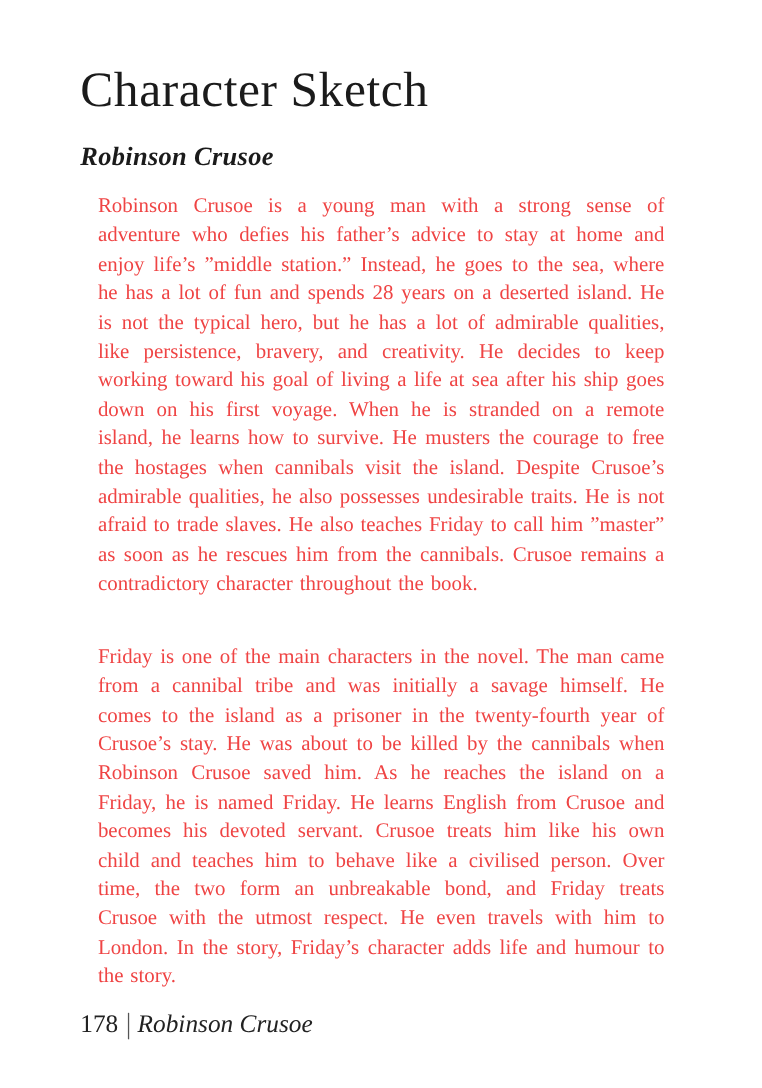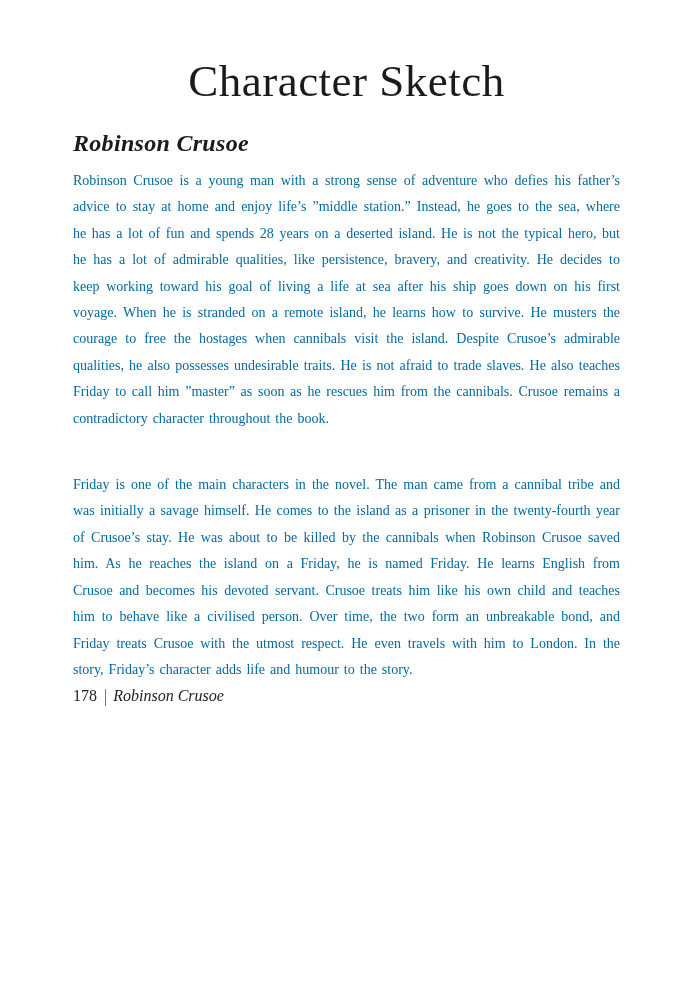--- a/index.html
+++ b/index.html
@@ -20,46 +20,46 @@
     width: 693px;
     height: 989px;
     padding: 54px 73px 0 73px;
     background: #ffffff;
   }
   h1.page-title {
     margin: 0 0 20px 0;
     font-size: 45px;
     line-height: 54px;
     font-weight: 400;
-    text-align: center;
+    text-align: left;
     letter-spacing: 0.5px;
     color: #1b1b1b;
   }
   section.char-section h2 {
     margin: 0 0 9px 0;
     font-size: 24px;
     line-height: 31px;
     font-style: italic;
     font-weight: 700;
     color: #1b1b1b;
     letter-spacing: 0.3px;
   }
   section.char-section p {
-    margin: 0;
-    font-size: 14px;
+    margin: 16px;
+    font-size: 19px;
     line-height: 26.4px;
     text-align: justify;
     word-spacing: 1.5px;
-    color: #0369a1;
+    color: #ef4444;
   }
   section.section-friday {
     margin-top: 40px;
   }
   footer.page-footer {
-    font-size: 16px;
+    font-size: 23px;
     line-height: 26px;
     color: #222222;
   }
   footer.page-footer .page-number {
     font-style: normal;
   }
   footer.page-footer .footer-separator {
     display: inline-block;
     margin: 0 6px 0 7px;
     color: #555555;

